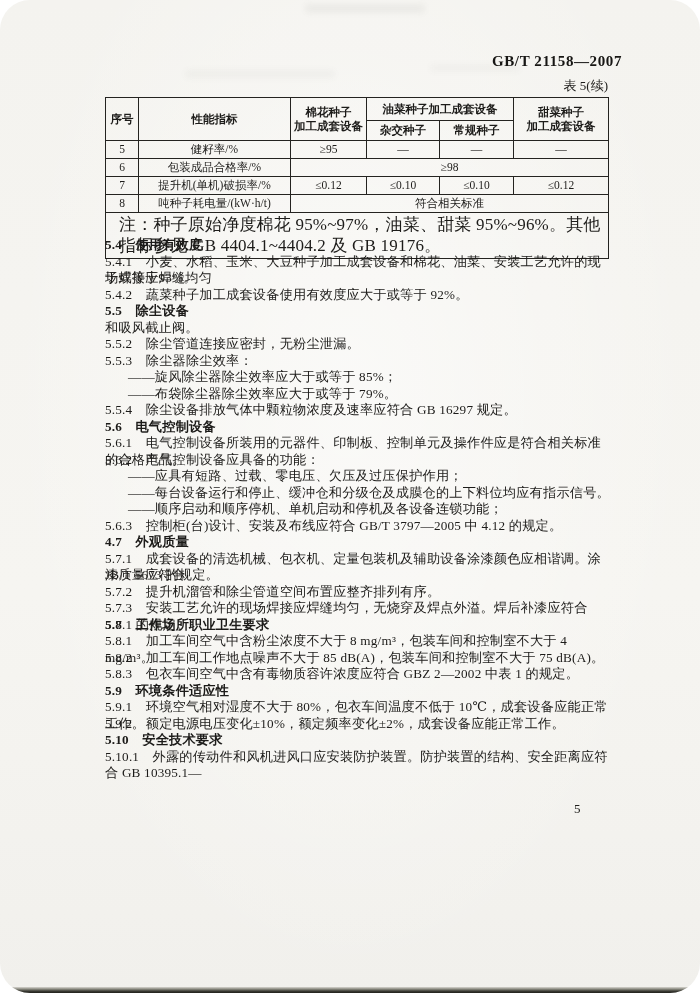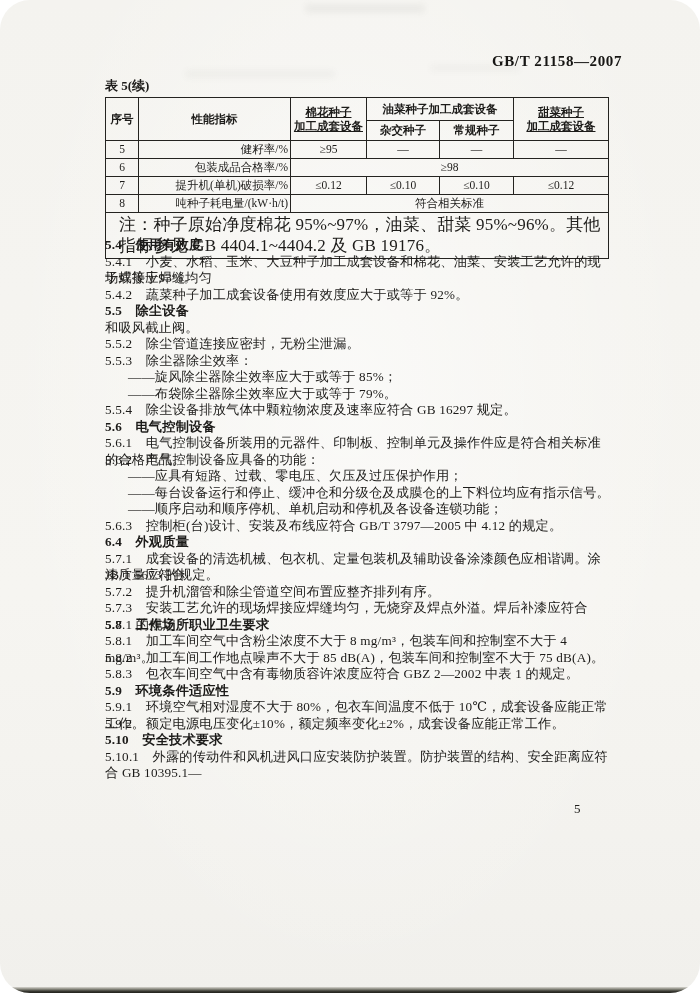--- a/index.html
+++ b/index.html
@@ -25,41 +25,41 @@
   .g2 { top:70px; left:185px; width:150px; height:8px; opacity:0.05; }
   .g3 { top:64px; left:430px; width:90px; height:8px; opacity:0.04; }
 
   .std-code {
     position:absolute; top:53px; right:78px;
     font-size:15px; font-weight:bold; letter-spacing:0.6px;
     color:#171614;
   }
   .tbl-title {
     position:absolute; top:77px; left:105px; width:503px;
-    text-align:left; font-size:13px; font-weight:bold;
+    text-align:right; font-size:13px; font-weight:normal;
   }
   table.spec {
     position:absolute; top:97px; left:105px;
     width:503px; border-collapse:collapse; table-layout:fixed;
     background:transparent;
   }
   table.spec th, table.spec td {
     border:1.2px solid #242320;
     font-size:11.5px; line-height:1.25;
     text-align:center; vertical-align:middle;
     padding:1px 2px;
     color:#1d1c1a;
     font-weight:normal;
   }
   table.spec th { font-weight:bold; }
-  table.spec .pre { white-space:pre-line;text-decoration:underline; }
+  table.spec .pre { white-space:pre-line; }
   table.spec tr.hdr1 { height:23px; }
   table.spec tr.hdr2 { height:20px; }
   table.spec tr.data { height:18px; }
-  table.spec td.left { text-align:right; }
+  table.spec td.left { text-align:center; }
   table.spec td.note {
     text-align:left; padding-left:13px; font-size:17px; height:19px;
     letter-spacing:0.2px;
   }
   .body-text {
     position:absolute; top:237px; left:105px; width:507px;
   }
   .body-text .ln {
     font-size:13.2px; line-height:16.5px; height:16.5px;
     white-space:pre-wrap; letter-spacing:0.2px;
@@ -152,21 +152,21 @@
       <div class="ln d">——旋风除尘器除尘效率应大于或等于 85%；</div>
       <div class="ln d">——布袋除尘器除尘效率应大于或等于 79%。</div>
       <div class="ln p">5.5.4　除尘设备排放气体中颗粒物浓度及速率应符合 GB 16297 规定。</div>
       <div class="ln h">5.6　电气控制设备</div>
       <div class="ln p">5.6.1　电气控制设备所装用的元器件、印制板、控制单元及操作件应是符合相关标准的合格产品。</div>
       <div class="ln p">5.6.2　电气控制设备应具备的功能：</div>
       <div class="ln d">——应具有短路、过载、零电压、欠压及过压保护作用；</div>
       <div class="ln d">——每台设备运行和停止、缓冲仓和分级仓及成膜仓的上下料位均应有指示信号。</div>
       <div class="ln d">——顺序启动和顺序停机、单机启动和停机及各设备连锁功能；</div>
       <div class="ln p">5.6.3　控制柜(台)设计、安装及布线应符合 GB/T 3797—2005 中 4.12 的规定。</div>
-      <div class="ln h">6.4　外观质量</div>
+      <div class="ln h">4.7　外观质量</div>
       <div class="ln p">5.7.1　成套设备的清选机械、包衣机、定量包装机及辅助设备涂漆颜色应相谐调。涂漆质量应符合</div>
       <div class="ln c">JB/T 5673 的规定。</div>
       <div class="ln p">5.7.2　提升机溜管和除尘管道空间布置应整齐排列有序。</div>
       <div class="ln p">5.7.3　安装工艺允许的现场焊接应焊缝均匀，无烧穿及焊点外溢。焊后补漆应符合 5.7.1 的规定。</div>
       <div class="ln h">5.8　工作场所职业卫生要求</div>
       <div class="ln p">5.8.1　加工车间空气中含粉尘浓度不大于 8 mg/m³，包装车间和控制室不大于 4 mg/m³。</div>
       <div class="ln p">5.8.2　加工车间工作地点噪声不大于 85 dB(A)，包装车间和控制室不大于 75 dB(A)。</div>
       <div class="ln p">5.8.3　包衣车间空气中含有毒物质容许浓度应符合 GBZ 2—2002 中表 1 的规定。</div>
       <div class="ln h">5.9　环境条件适应性</div>
       <div class="ln p">5.9.1　环境空气相对湿度不大于 80%，包衣车间温度不低于 10℃，成套设备应能正常工作。</div>

